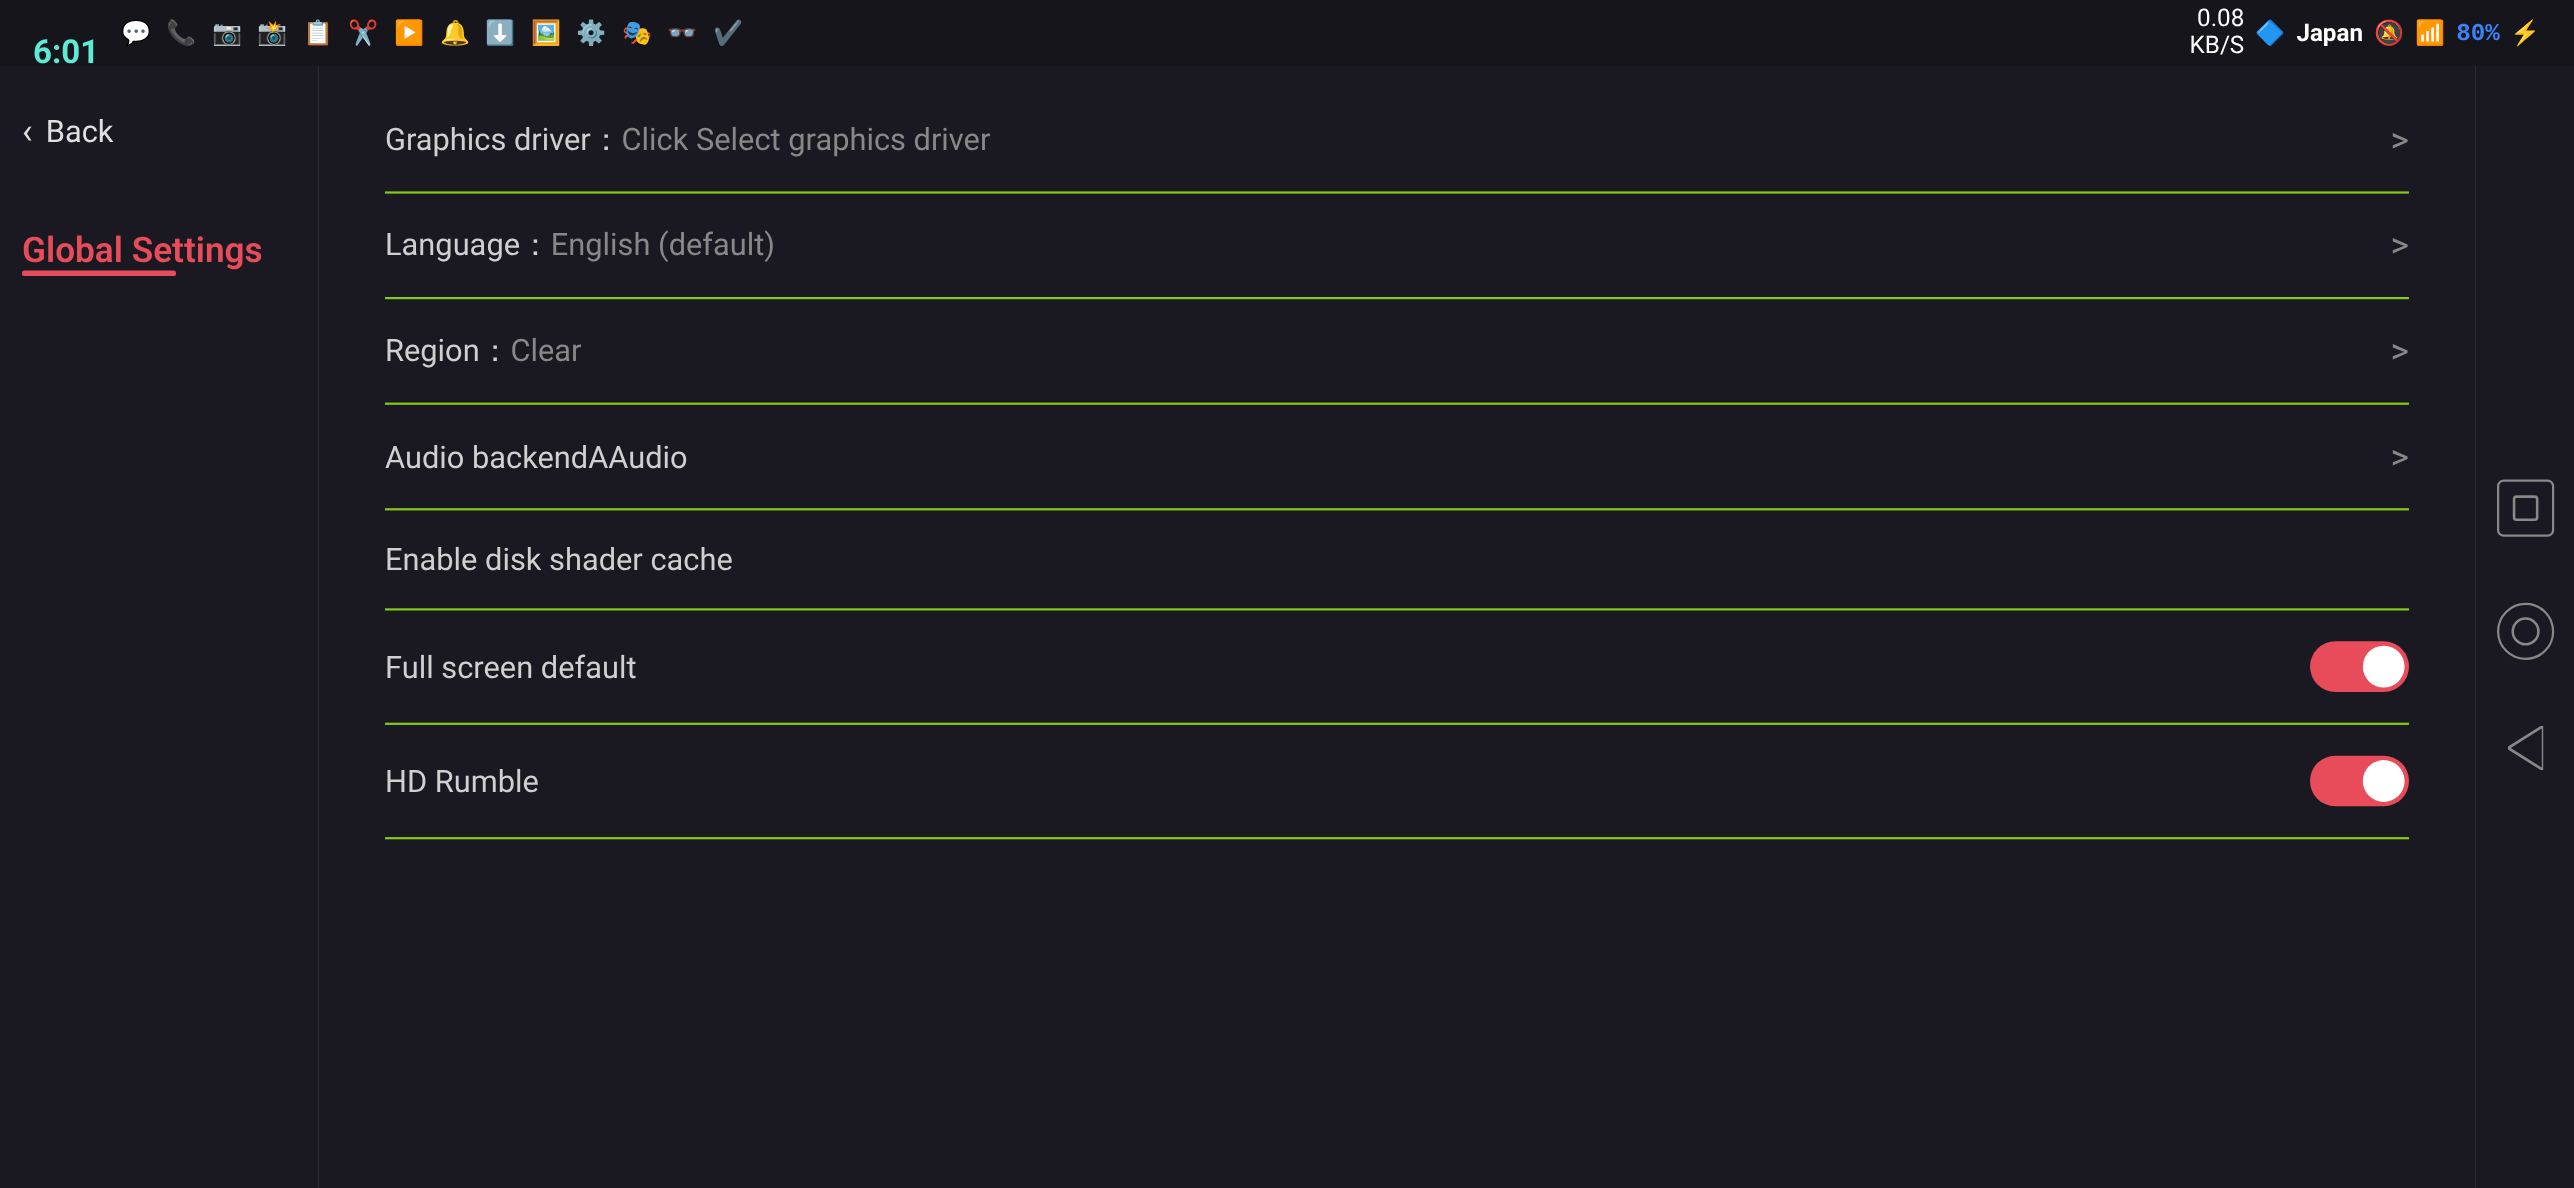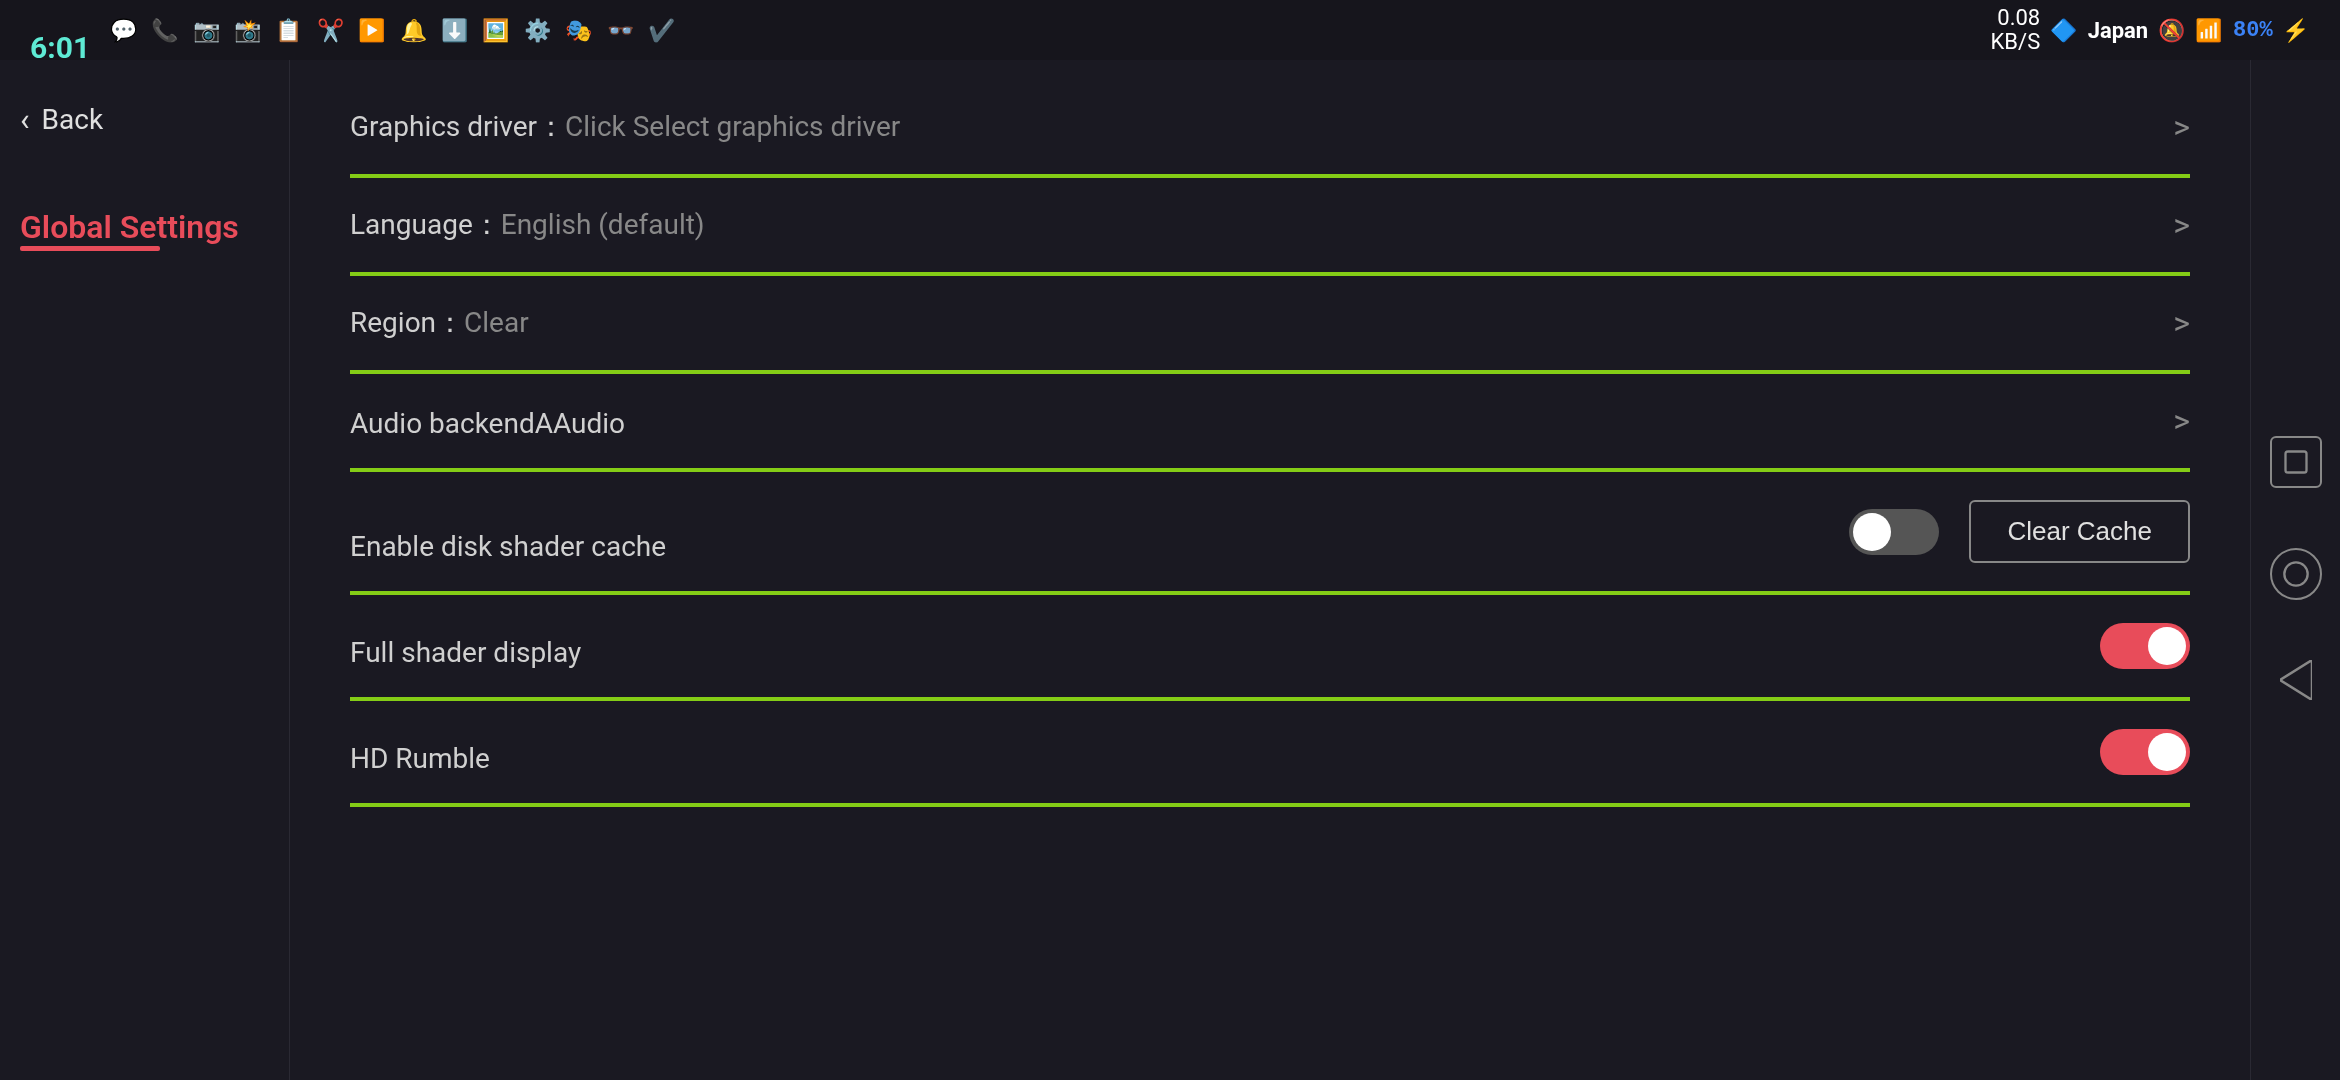--- a/index.html
+++ b/index.html
@@ -123,24 +123,24 @@
     
     .content {
       flex: 1;
       background: #1a1922;
       padding: 20px 60px;
       overflow-y: auto;
     }
 
     .setting-row {
       display: flex;
-      align-items: flex-end;
+      align-items: center;
       justify-content: space-between;
       padding: 28px 0;
-      border-bottom: 4px solid #84cc16;
+      border-bottom: 2px solid #84cc16;
       min-height: 90px;
     }
 
     .setting-label {
       font-size: 28px;
       color: #d0d0d0;
       flex: 1;
     }
 
     .setting-value {
@@ -305,31 +305,25 @@
       <span class="chevron-right">&gt;</span>
     </div>
 
     <div class="setting-row">
       <span class="setting-label">Audio backendAAudio</span>
       <span class="chevron-right">&gt;</span>
     </div>
 
     <div class="setting-row">
       <span class="setting-label">Enable disk shader cache</span>
-      <div class="setting-row-right">
-        <div class="toggle toggle-off">
-          <div class="toggle-knob toggle-knob-off"></div>
-        </div>
-        <button class="clear-cache-btn">Clear Cache</button>
-      </div>
-    </div>
-
-
-    <div class="setting-row">
-      <span class="setting-label">Full shader display</span>
+    </div>
+
+
+    <div class="setting-row">
+      <span class="setting-label">Full screen default</span>
       <div class="toggle toggle-on">
         <div class="toggle-knob toggle-knob-on"></div>
       </div>
     </div>
 
     <div class="setting-row">
       <span class="setting-label">HD Rumble</span>
       <div class="toggle toggle-on">
         <div class="toggle-knob toggle-knob-on"></div>
       </div>

